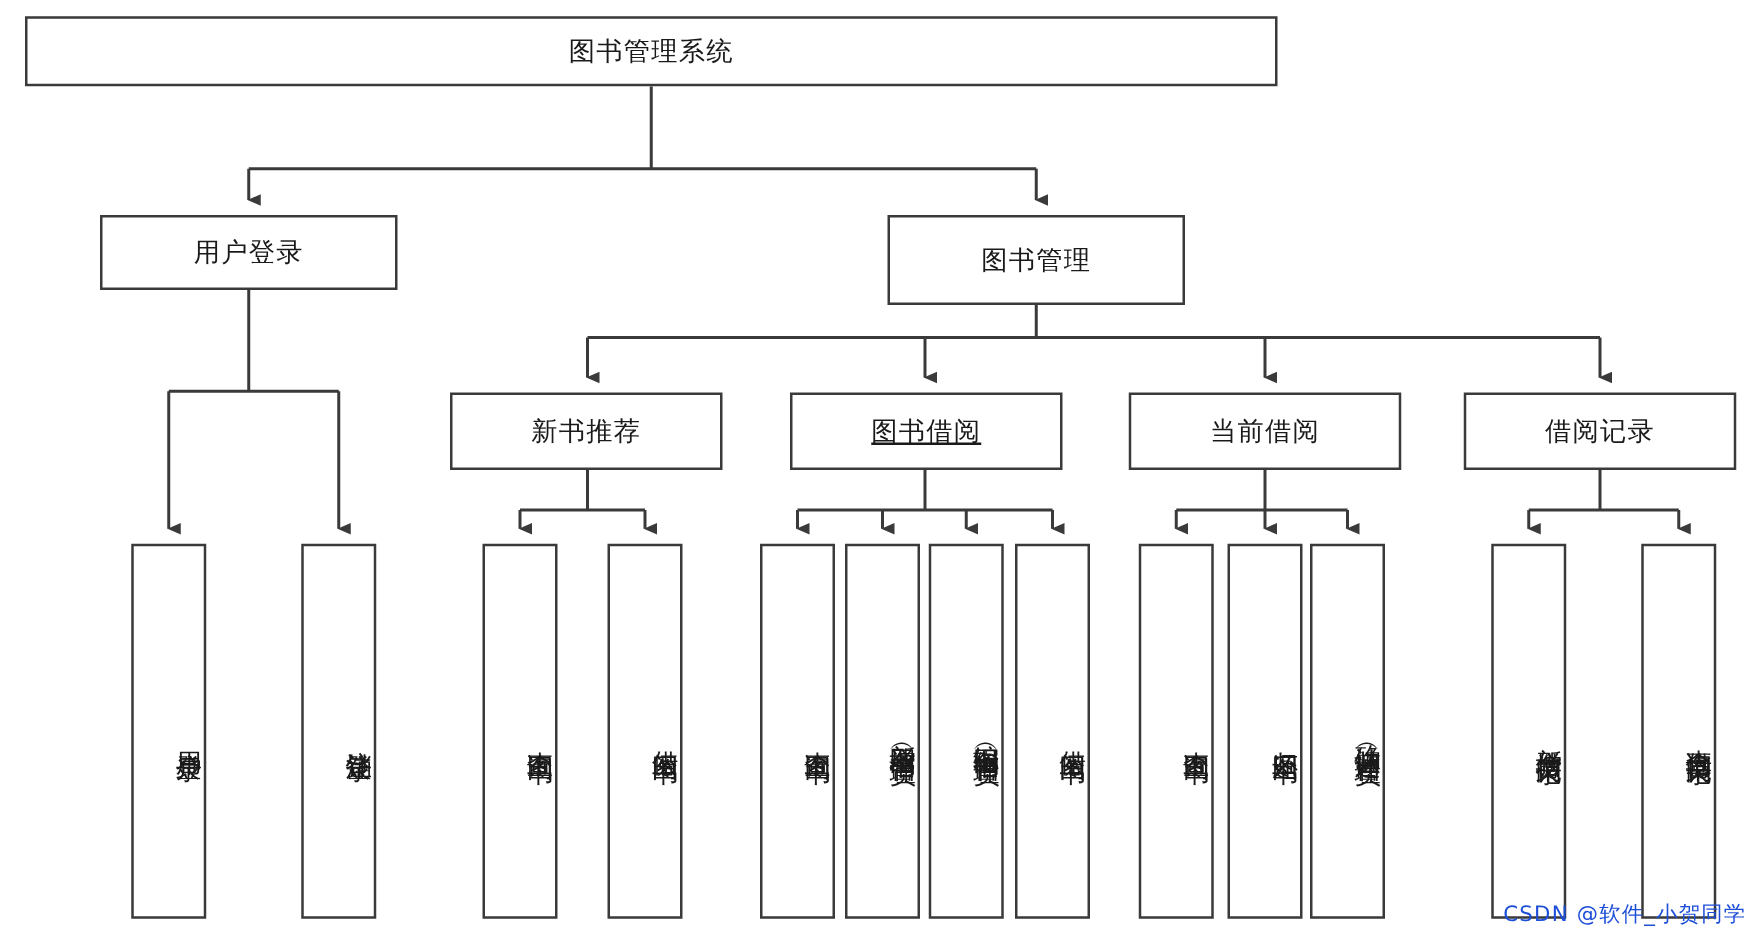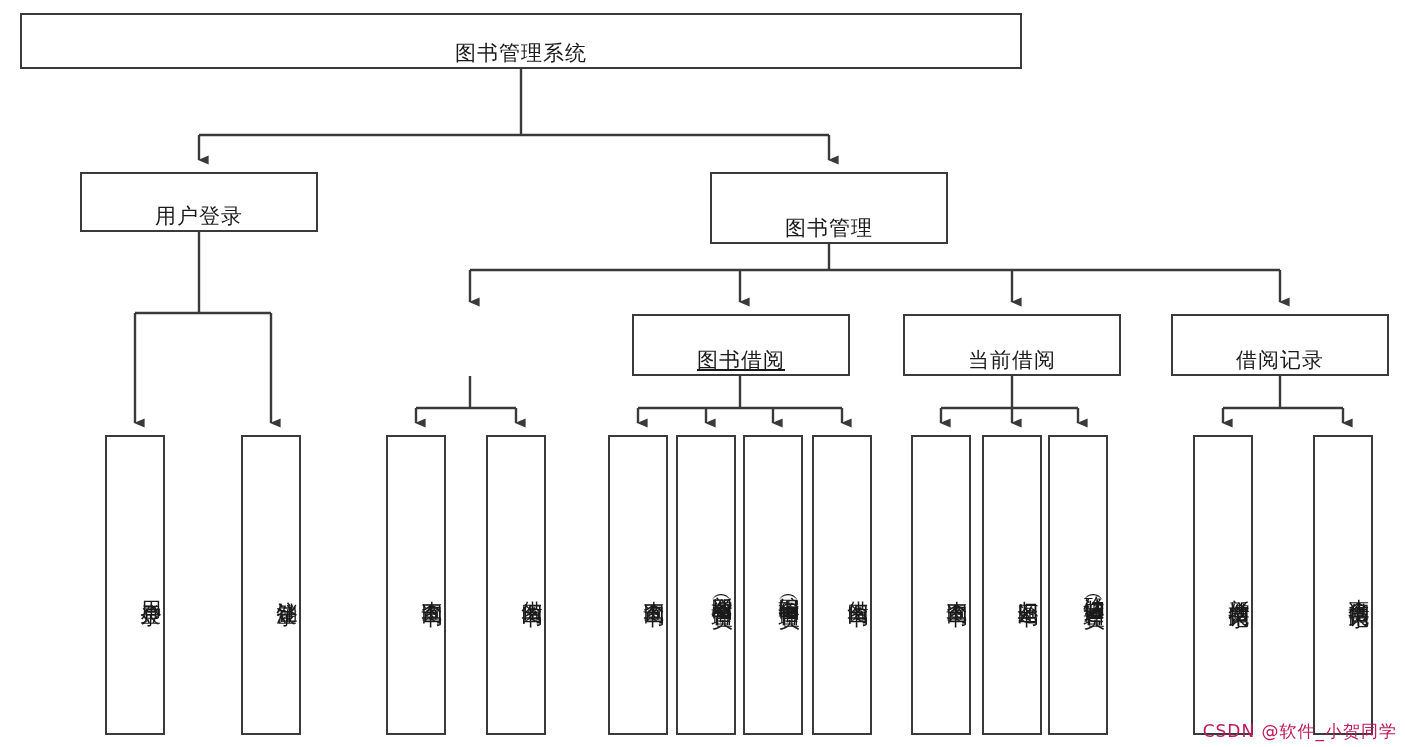--- a/index.html
+++ b/index.html
@@ -1,25 +1,25 @@
 <!DOCTYPE html>
 <html><head>
 <meta charset="utf-8">
 <style>
   html,body{margin:0;padding:0;background:#ffffff;}
   body{width:1405px;height:747px;font-family:"DejaVu Sans","Liberation Sans",sans-serif;}
   #stage{position:relative;width:1405px;height:747px;overflow:hidden;background:#fff;}
   #wires{position:absolute;left:0;top:0;width:1405px;height:747px;}
   .node{position:absolute;box-sizing:border-box;background:#ffffff;border:2px solid #3a3a3a;
-        display:flex;align-items:flex-end;justify-content:center;color:#1a1a1a;}
+        display:flex;align-items:center;justify-content:center;color:#1a1a1a;}
   .node.h{font-size:21px;letter-spacing:1px;}
   .leaf{writing-mode:vertical-rl;text-orientation:upright;font-size:21px;
         line-height:1.22;letter-spacing:2px;padding-top:6px;
         align-items:flex-start;justify-content:center;white-space:pre-wrap;}
-  .wm{position:absolute;right:8px;bottom:4px;font-size:17px;color:#be185d;
+  .wm{position:absolute;right:8px;bottom:4px;font-size:17px;color:#1d4ed8;
       letter-spacing:1px;white-space:nowrap;}
 </style>
 </head>
 <body>
 
 <div id="stage">
 
   <svg id="wires" viewBox="0 0 1405 747">
     <defs>
       <marker id="ar" markerWidth="12" markerHeight="12" refX="5.2" refY="9.6" orient="auto" markerUnits="userSpaceOnUse">
@@ -74,20 +74,23 @@
     <span>图书管理系统</span>
   </div>
 
   <div class="node h" style="left:80px;top:172px;width:238px;height:60px;">
     <span>用户登录</span>
   </div>
   <div class="node h" style="left:710px;top:172px;width:238px;height:72px;">
     <span>图书管理</span>
   </div>
 
+  <div class="node h" style="left:360px;top:314px;width:218px;height:62px;">
+    <span>新书推荐</span>
+  </div>
   <div class="node h" style="left:632px;top:314px;width:218px;height:62px;text-decoration:underline;">
     <span>图书借阅</span>
   </div>
   <div class="node h" style="left:903px;top:314px;width:218px;height:62px;">
     <span>当前借阅</span>
   </div>
   <div class="node h" style="left:1171px;top:314px;width:218px;height:62px;">
     <span>借阅记录</span>
   </div>
 

